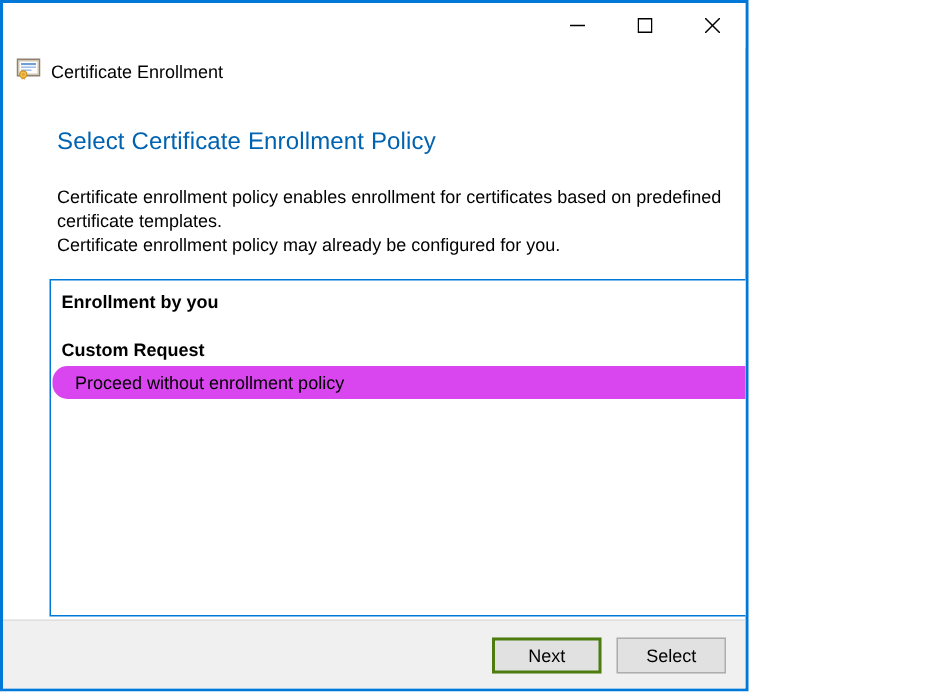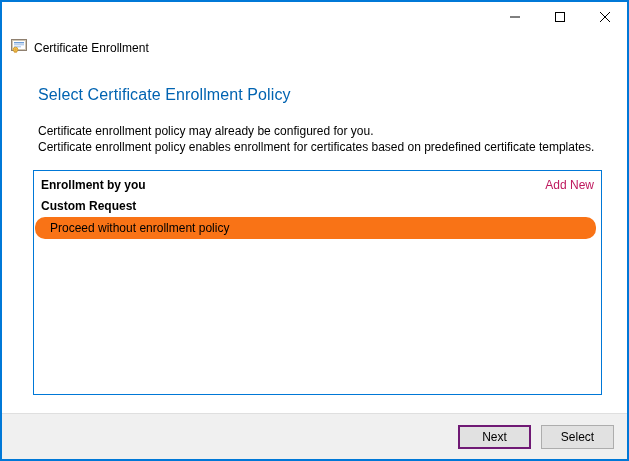--- a/index.html
+++ b/index.html
@@ -1,21 +1,21 @@
 <!DOCTYPE html>
 <html><head>
 <meta charset="utf-8">
 <style>
   * { margin: 0; padding: 0; box-sizing: border-box; }
   html, body { background: #ffffff; }
   body { font-family: "Liberation Sans", "DejaVu Sans", sans-serif; }
 
   .window {
     position: relative;
-    width: 629px;
+    width: 499px;
     height: 461px;
     border: 2px solid #0078D7;
     background: #ffffff;
     overflow: hidden;
   }
 
   
   .titlebar {
     height: 30px;
     display: flex;
@@ -79,40 +79,41 @@
   }
   .group-header {
     display: flex;
     align-items: center;
     justify-content: space-between;
     height: 21px;
     padding: 0 7px 0 7px;
     font-size: 12px;
     font-weight: bold;
     color: #000000;
+    margin-top: 11px;
   }
   .group-header.first { margin-top: 3px; }
   .add-new-link {
     font-size: 12px;
     font-weight: normal;
     color: #be185d;
     text-decoration: none;
     cursor: pointer;
   }
   .list-item {
     height: 22px;
     margin: 1px 5px 0 1px;
     display: flex;
     align-items: center;
     padding-left: 15px;
     font-size: 12px;
     color: #000000;
     cursor: default;
   }
-  .list-item.selected { background: #f97316; border-radius: 10px; }
+  .list-item.selected { background: #d946ef; border-radius: 10px; }
 
   
   .footer {
     position: absolute;
     left: 0; right: 0; bottom: 0;
     height: 46px;
     background: #F0F0F0;
     border-top: 1px solid #DFDFDF;
     display: flex;
     align-items: center;
@@ -124,21 +125,21 @@
     min-width: 73px;
     height: 24px;
     font-family: "Liberation Sans", "DejaVu Sans", sans-serif;
     font-size: 12px;
     color: #000000;
     background: #E1E1E1;
     border: 1px solid #ADADAD;
     cursor: default;
   }
   .btn.default-focused {
-    border: 2px solid #701a75;
+    border: 2px solid #4d7c0f;
   }
 </style>
 </head>
 <body>
 
 <div class="window">
 
   <div class="titlebar">
     <button class="caption-btn" title="Minimize">
       <span>
@@ -177,22 +178,22 @@
         <circle cx="4.5" cy="11.6" r="1.1" fill="#e8a33d"></circle>
       </svg>
     </span>
     <span class="title">Certificate Enrollment</span>
   </div>
 
   <div class="content">
     <div class="wizard-heading">Select Certificate Enrollment Policy</div>
 
     <div class="description">
+      <div>Certificate enrollment policy enables enrollment for certificates based on predefined certificate templates.</div>
       <div>Certificate enrollment policy may already be configured for you.</div>
-      <div>Certificate enrollment policy enables enrollment for certificates based on predefined certificate templates.</div>
     </div>
 
     <div class="policy-list">
       <div class="group-header first">
         <span>Enrollment by you</span>
         <a class="add-new-link">Add New</a>
       </div>
       <div class="group-header">
         <span>Custom Request</span>
       </div>

